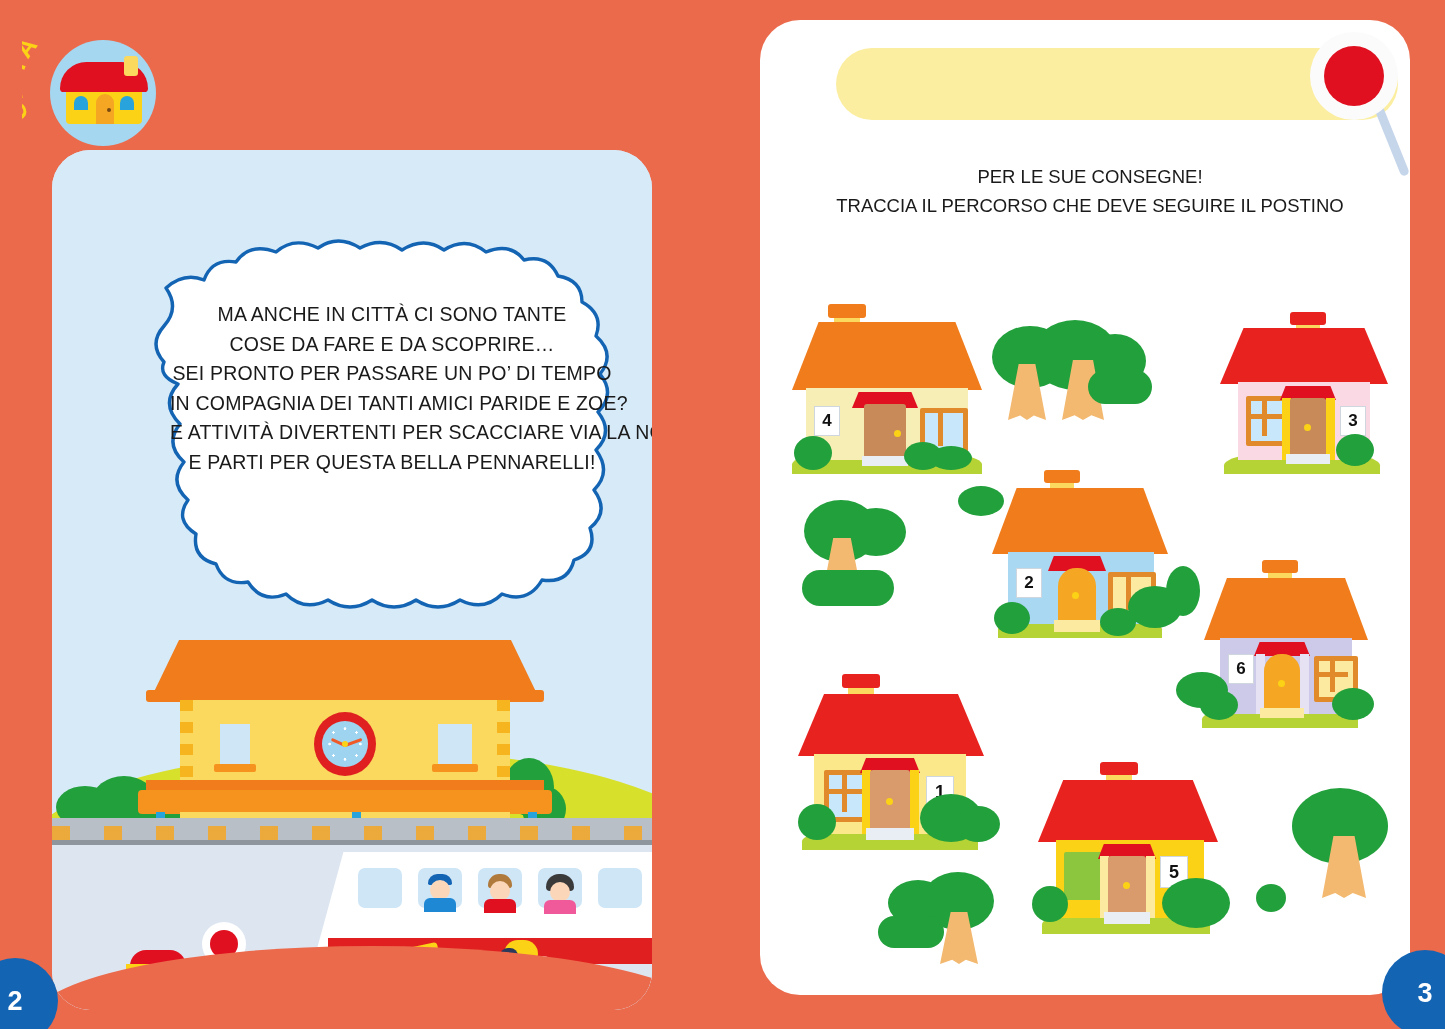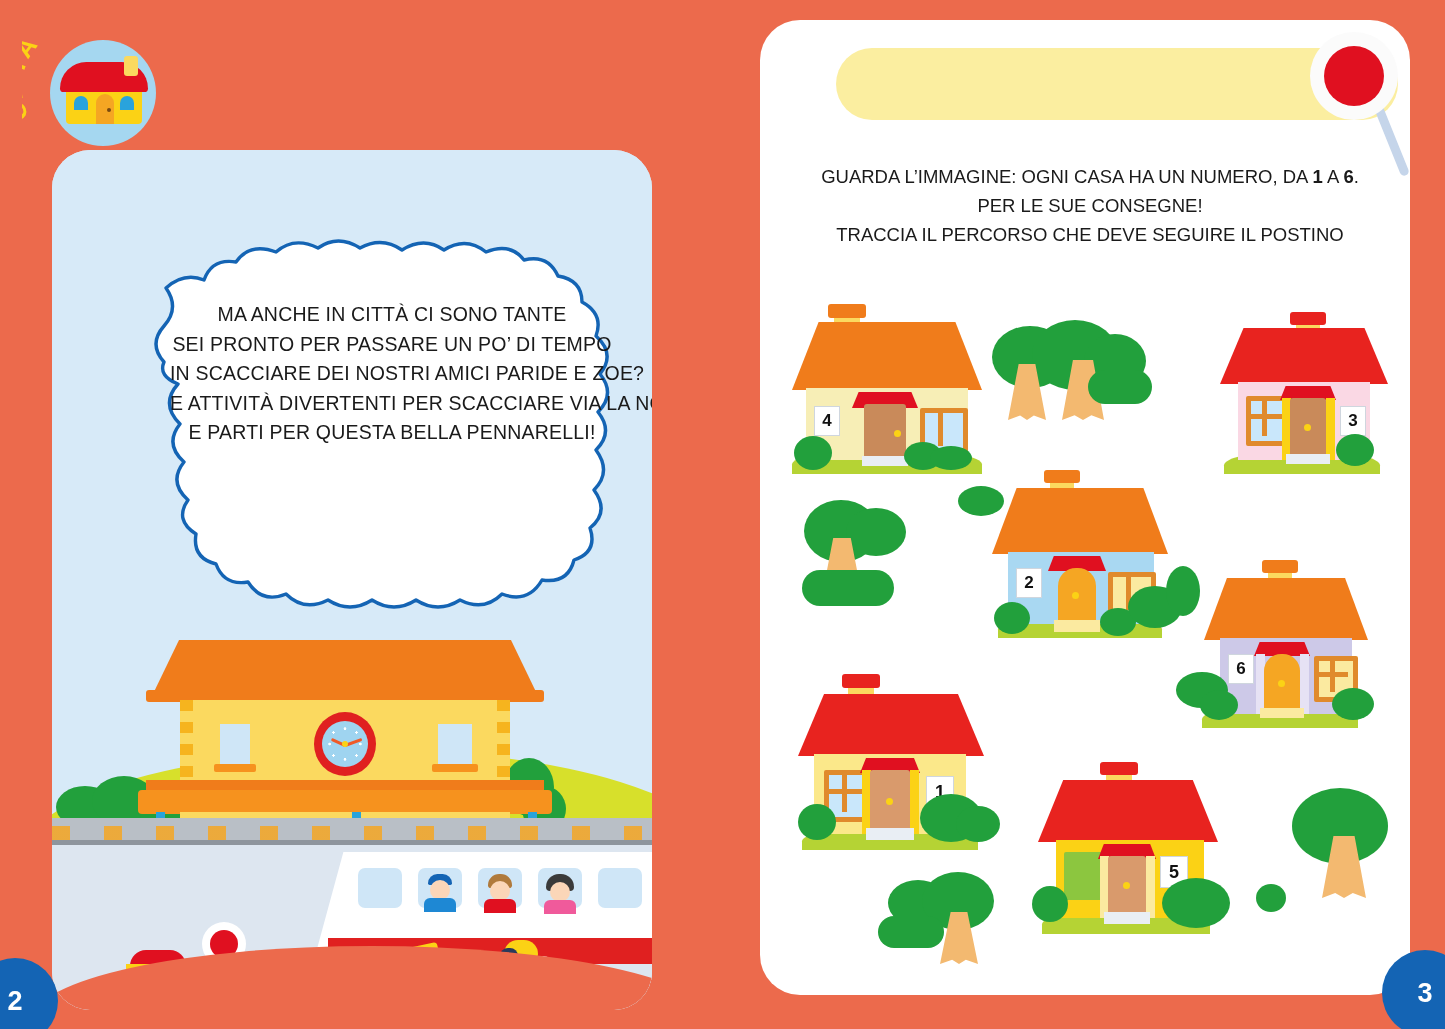--- a/index.html
+++ b/index.html
@@ -283,22 +283,23 @@
                  Q156,4 180,16 Q200,2 222,16 Q244,4 264,18 Q286,4 306,18 Q328,4 348,20
                  Q372,10 386,28 Q410,22 420,44 Q444,48 444,70 Q466,82 458,104 Q478,122 462,142
                  Q478,162 460,180 Q476,200 458,218 Q474,240 456,258 Q472,280 452,296
                  Q460,320 436,328 Q430,352 404,348 Q390,372 364,362 Q346,380 322,368
                  Q300,382 278,368 Q256,382 234,368 Q212,382 190,368 Q166,380 148,362
                  Q124,372 110,350 Q86,354 78,332 Q54,326 58,302 Q36,288 50,268
                  Q30,250 46,230 Q26,212 42,192 Q22,172 40,152 Q20,144 26,130 Z" fill="#ffffff" stroke="#1464b4" stroke-width="3.4" stroke-linejoin="round"></path>
       </svg>
       <div class="bubble-text">
         <div>MA ANCHE IN CITTÀ CI SONO TANTE</div>
+        <div>COSE DA FARE E DA SCOPRIRE…</div>
         <div>SEI PRONTO PER PASSARE UN PO’ DI TEMPO</div>
-        <div>IN SCACCIARE DEI NOSTRI AMICI PARIDE E ZOE?</div>
+        <div>IN COMPAGNIA DEI TANTI AMICI PARIDE E ZOE?</div>
         <div>E ATTIVITÀ DIVERTENTI PER SCACCIARE VIA LA NOIA!</div>
         <div>E PARTI PER QUESTA BELLA PENNARELLI!</div>
       </div>
     </div>
   </div>
 
   <div id="corner-badge">
     <div class="badge-circle"></div>
     <div style="position:absolute;left:44px;top:44px;width:76px;height:62px;">
       <div style="position:absolute;left:0;top:16px;width:76px;height:46px;background:#fbd215;border-radius:4px;"></div>
@@ -313,23 +314,20 @@
       <defs>
           <path id="arc" d="M 10,104 A 62,62 0 0 1 58,8"></path>
         </defs>
       <text><textPath href="#arc" startOffset="4%">CITTÀ</textPath></text>
     </svg>
   </div>
 
   <div id="right-page">
 
     <div id="instructions" style="left:30px;top:142px;width:600px;">
-      <div>
-        <span>GUARDA L’IMMAGINE: OGNI CASA HA UN NUMERO, DA </span><b>1</b><span> A </span><b>6</b><span>.</span>
-      </div>
       <div>PER LE SUE CONSEGNE!</div>
       <div>TRACCIA IL PERCORSO CHE DEVE SEGUIRE IL POSTINO</div>
     </div>
 
     <div style="position:absolute;left:228px;top:300px;width:160px;height:130px;">
       <div class="tree-crown" style="left:4px;top:6px;width:76px;height:62px;"></div>
       <div class="tree-crown" style="left:44px;top:0;width:86px;height:70px;"></div>
       <div class="tree-crown" style="left:96px;top:14px;width:62px;height:54px;"></div>
       <div class="tree-trunk" style="left:20px;top:44px;width:38px;height:56px;clip-path:polygon(28% 0,72% 0,100% 100%,68% 92%,50% 100%,32% 92%,0 100%);"></div>
       <div class="tree-trunk" style="left:74px;top:40px;width:42px;height:60px;clip-path:polygon(26% 0,74% 0,100% 100%,70% 92%,50% 100%,30% 92%,0 100%);"></div>

